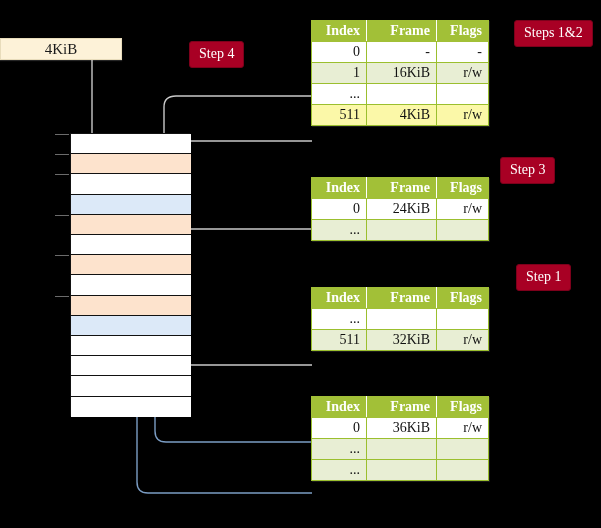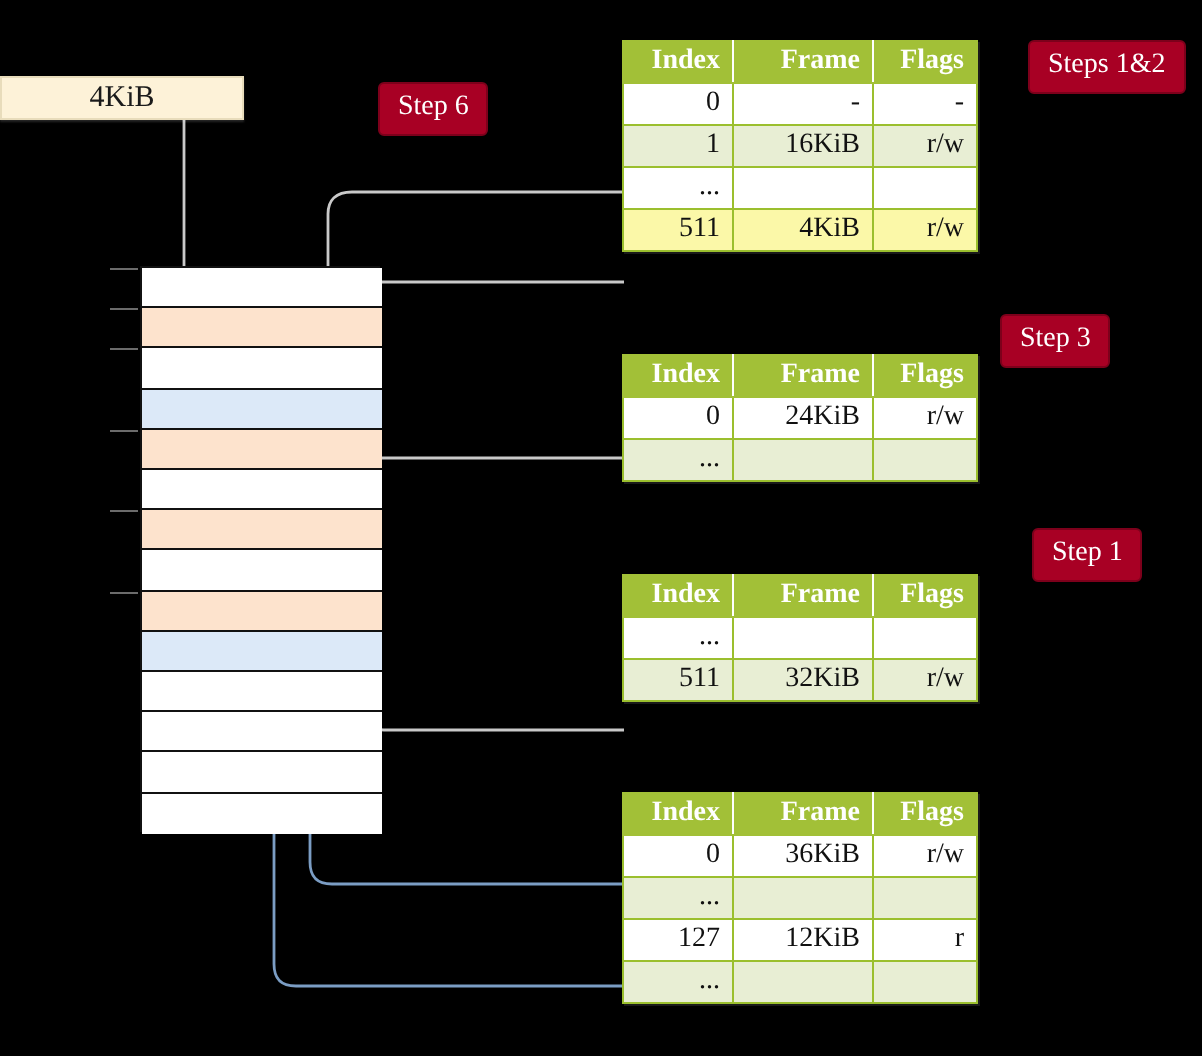--- a/index.html
+++ b/index.html
@@ -137,21 +137,21 @@
     <div class="tick" style="top: 80.8px;"></div>
     <div class="tick" style="top: 121.2px;"></div>
     <div class="tick" style="top: 161.6px;"></div>
   </div>
 
 <div class="kbox" style="left:0px;top:38px;width:120px;height:20px;">
   <span>4KiB</span>
 </div>
 
 <div class="badge" style="left:189px;top:41px;">
-  <span>Step 6</span>
+  <span>Step 4</span>
 </div>
 <div class="badge" style="left:514px;top:20px;">
   <span>Steps 1&amp;2</span>
 </div>
 <div class="badge" style="left:500px;top:157px;">
   <span>Step 3</span>
 </div>
 <div class="badge" style="left:516px;top:264px;">
   <span>Step 1</span>
 </div>
@@ -241,24 +241,19 @@
       <tr class="r-white">
         <td class="col-index">0</td>
         <td class="col-frame">36KiB</td>
         <td class="col-flags">r/w</td>
       </tr>
       <tr class="r-tint">
         <td class="col-index">...</td>
         <td class="col-frame"></td>
         <td class="col-flags"></td>
       </tr>
-      <tr class="r-white">
-        <td class="col-index">127</td>
-        <td class="col-frame">12KiB</td>
-        <td class="col-flags">r</td>
-      </tr>
       <tr class="r-tint">
         <td class="col-index">...</td>
         <td class="col-frame"></td>
         <td class="col-flags"></td>
       </tr>
     </tbody>
   </table>
 
 </body></html>

